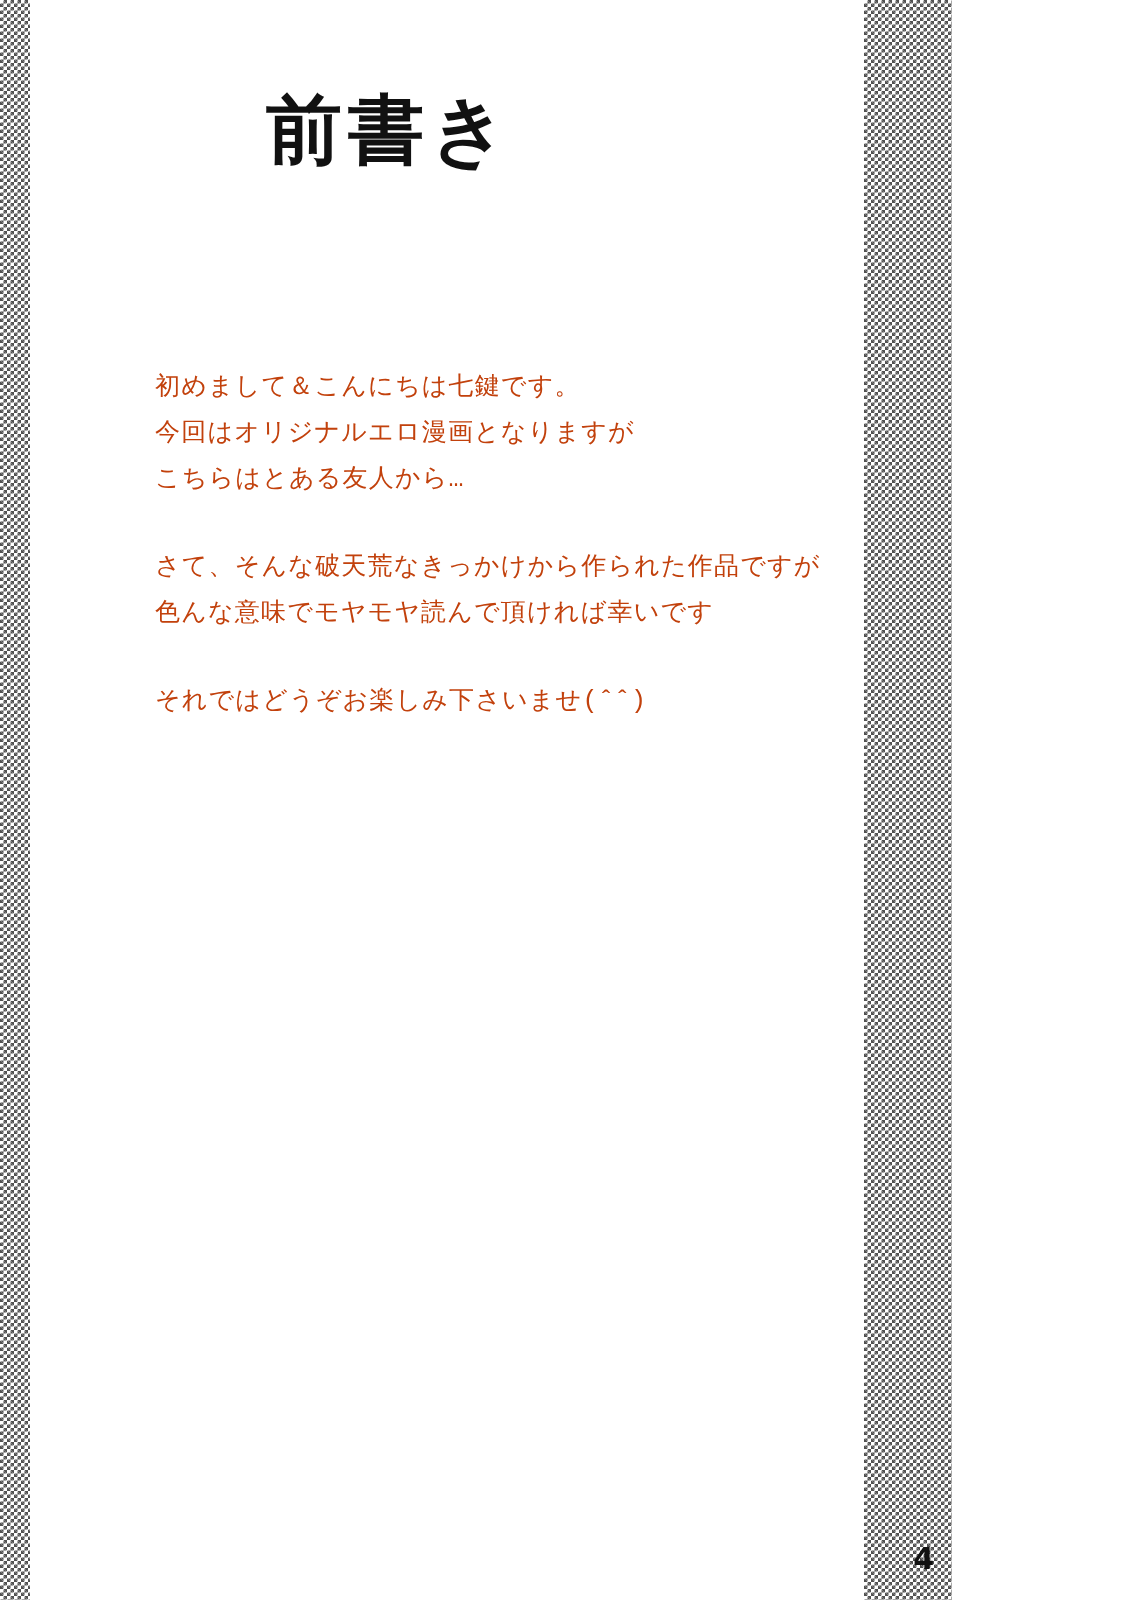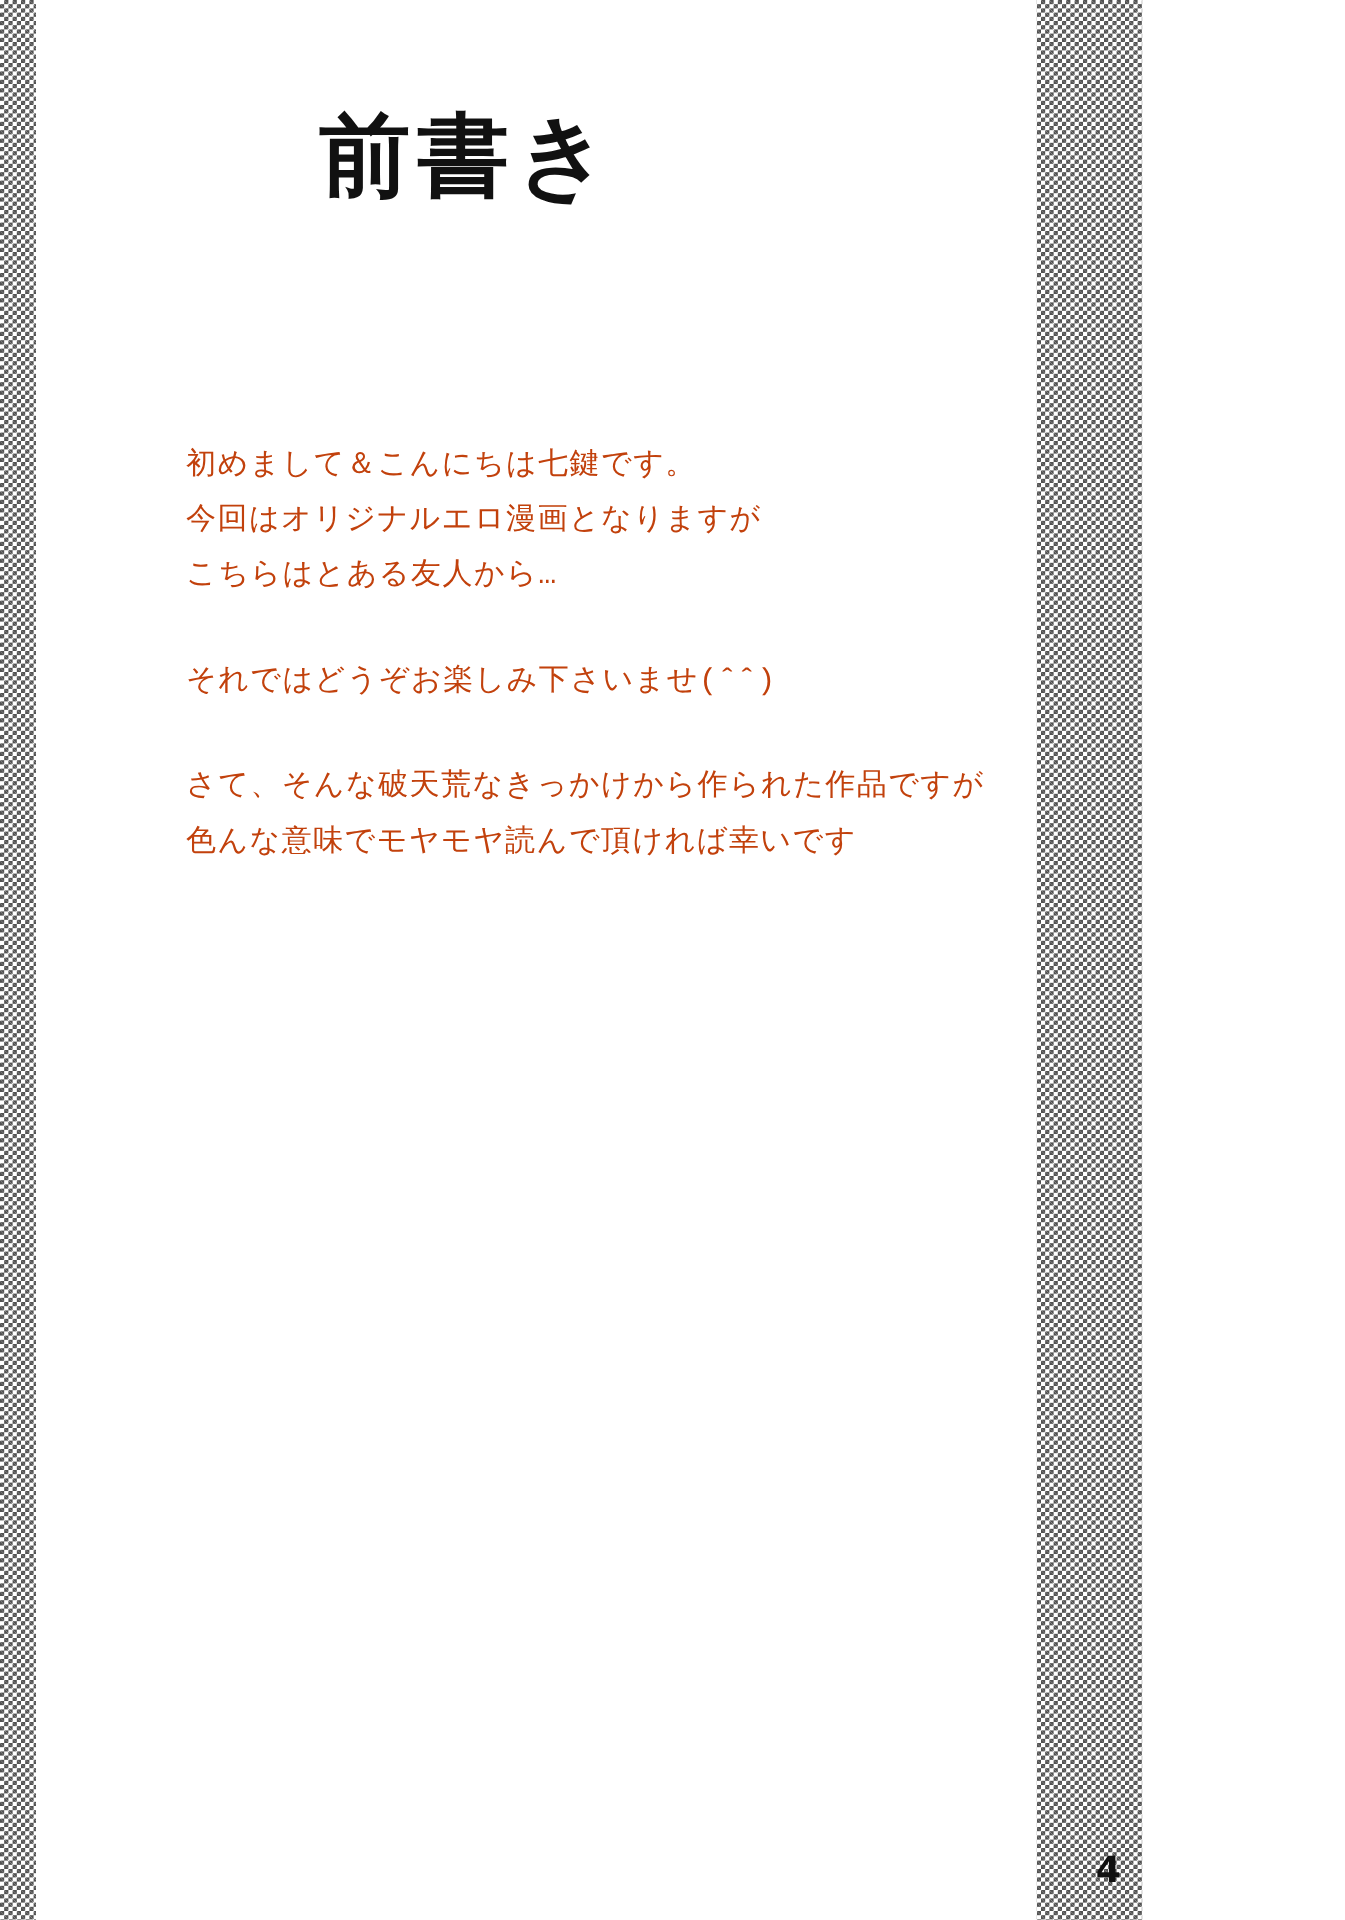--- a/index.html
+++ b/index.html
@@ -99,22 +99,22 @@
   <div class="edge right"></div>
 
   <div class="content">
 
     <div class="title">前書き</div>
 
     <div class="body-text">
       <p class="para">初めまして＆こんにちは七鍵です。
 今回はオリジナルエロ漫画となりますが
 こちらはとある友人から…</p>
-      <p class="para">それではどうぞお楽しみ下さいませ(ˆˆ)</p>
       <p class="para">さて、そんな破天荒なきっかけから作られた作品ですが
 色んな意味でモヤモヤ読んで頂ければ幸いです</p>
+      <p class="para">それではどうぞお楽しみ下さいませ(ˆˆ)</p>
     </div>
 
   </div>
 
   <div class="page-number">4</div>
 
 </div>
 
 </body></html>

